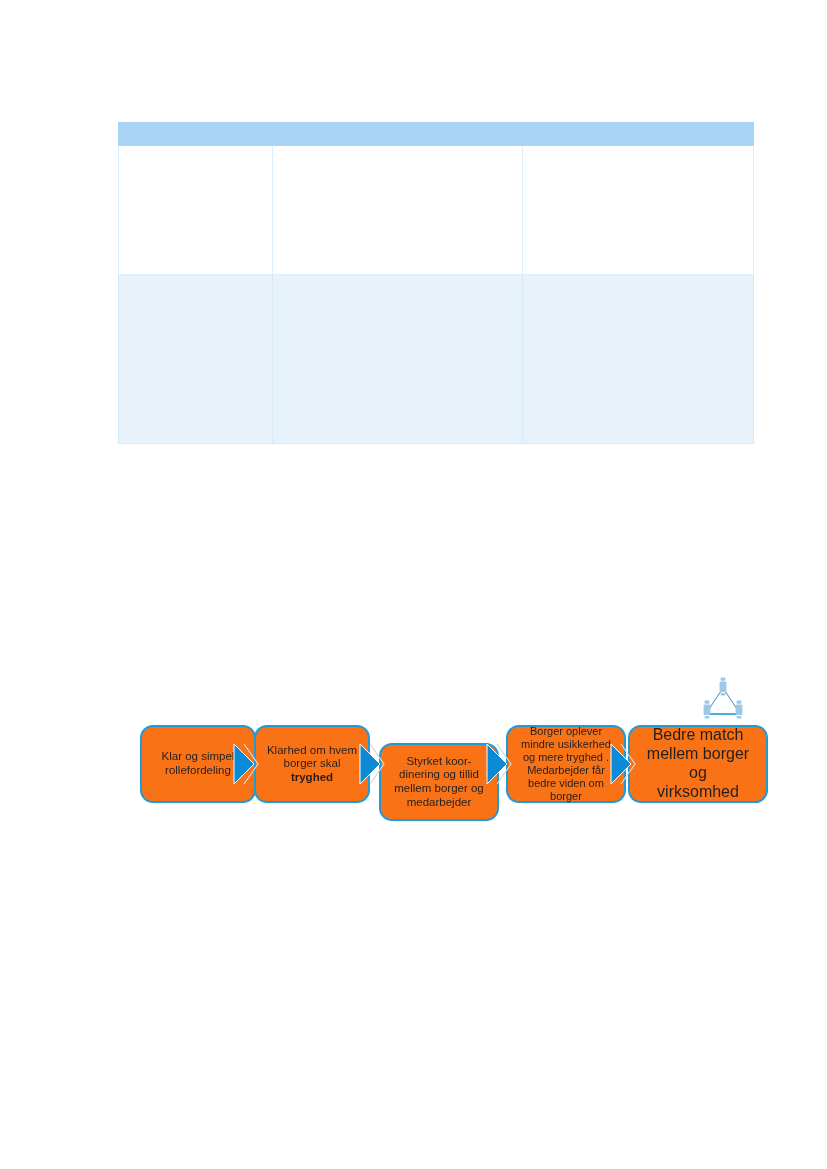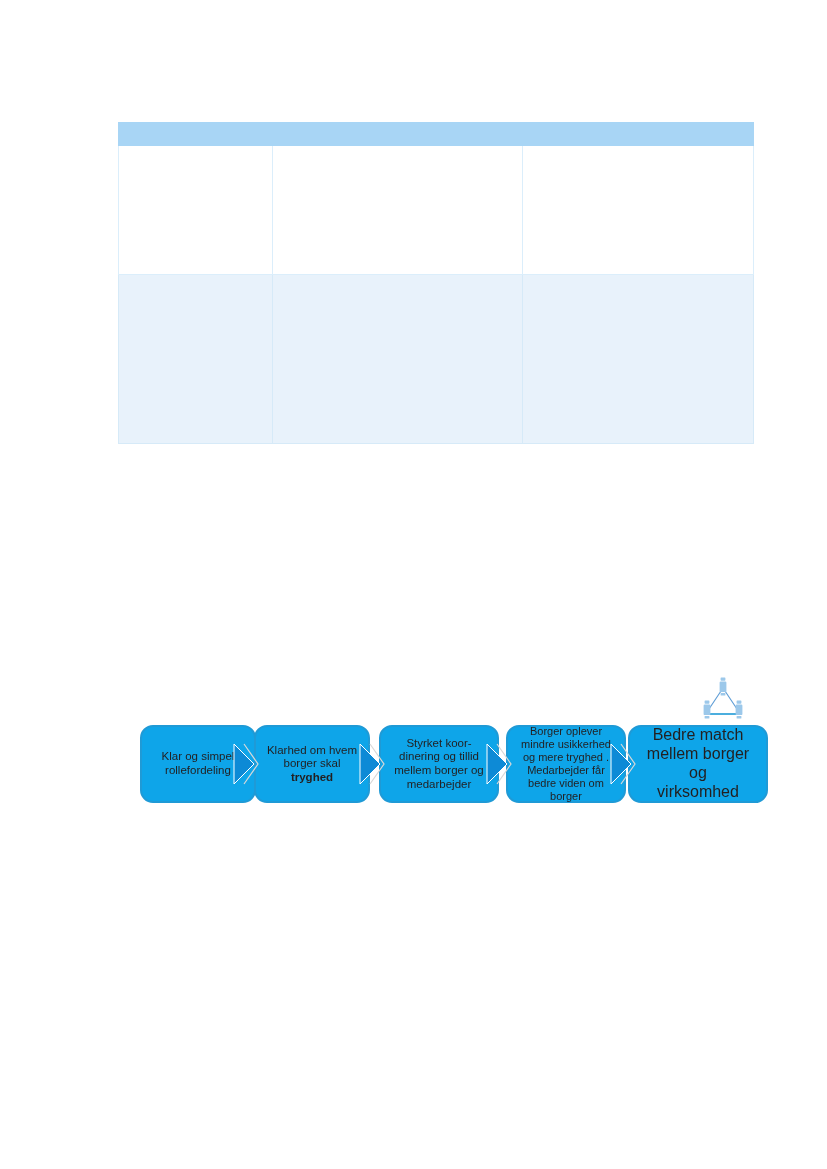--- a/index.html
+++ b/index.html
@@ -80,41 +80,41 @@
     top: 725px;
     width: 620px;
     height: 80px;
   }
 
   .flow-box {
     position: absolute;
     top: 0;
     height: 78px;
     box-sizing: border-box;
-    background: #0ea5e9;
+    background: #f97316;
     border: 2px solid #1f9ad6;
     border-radius: 13px;
     display: flex;
     align-items: center;
     justify-content: center;
     text-align: center;
     padding: 3px 6px;
     color: #231f20;
     line-height: 1.18;
   }
 
   .flow-box .txt {
     display: block;
     width: 100%;
     white-space: pre-line;
   }
 
   .fb1 { left: 12px;   width: 116px; font-size: 11.5px; }
   .fb2 { left: 126px; width: 116px; font-size: 11.5px; }
-  .fb3 { left: 251px; width: 120px; font-size: 11.5px; }
+  .fb3 { left: 251px; width: 120px; font-size: 11.5px; margin-top: 18px; }
   .fb4 { left: 378px; width: 120px; font-size: 11px;   }
   .fb5 { left: 500px; width: 140px; font-size: 16px; }
 
   .flow-box .bold-line { font-weight: bold; }
 
   
   .arrow {
     position: absolute;
     top: 17px;
     width: 28px;

